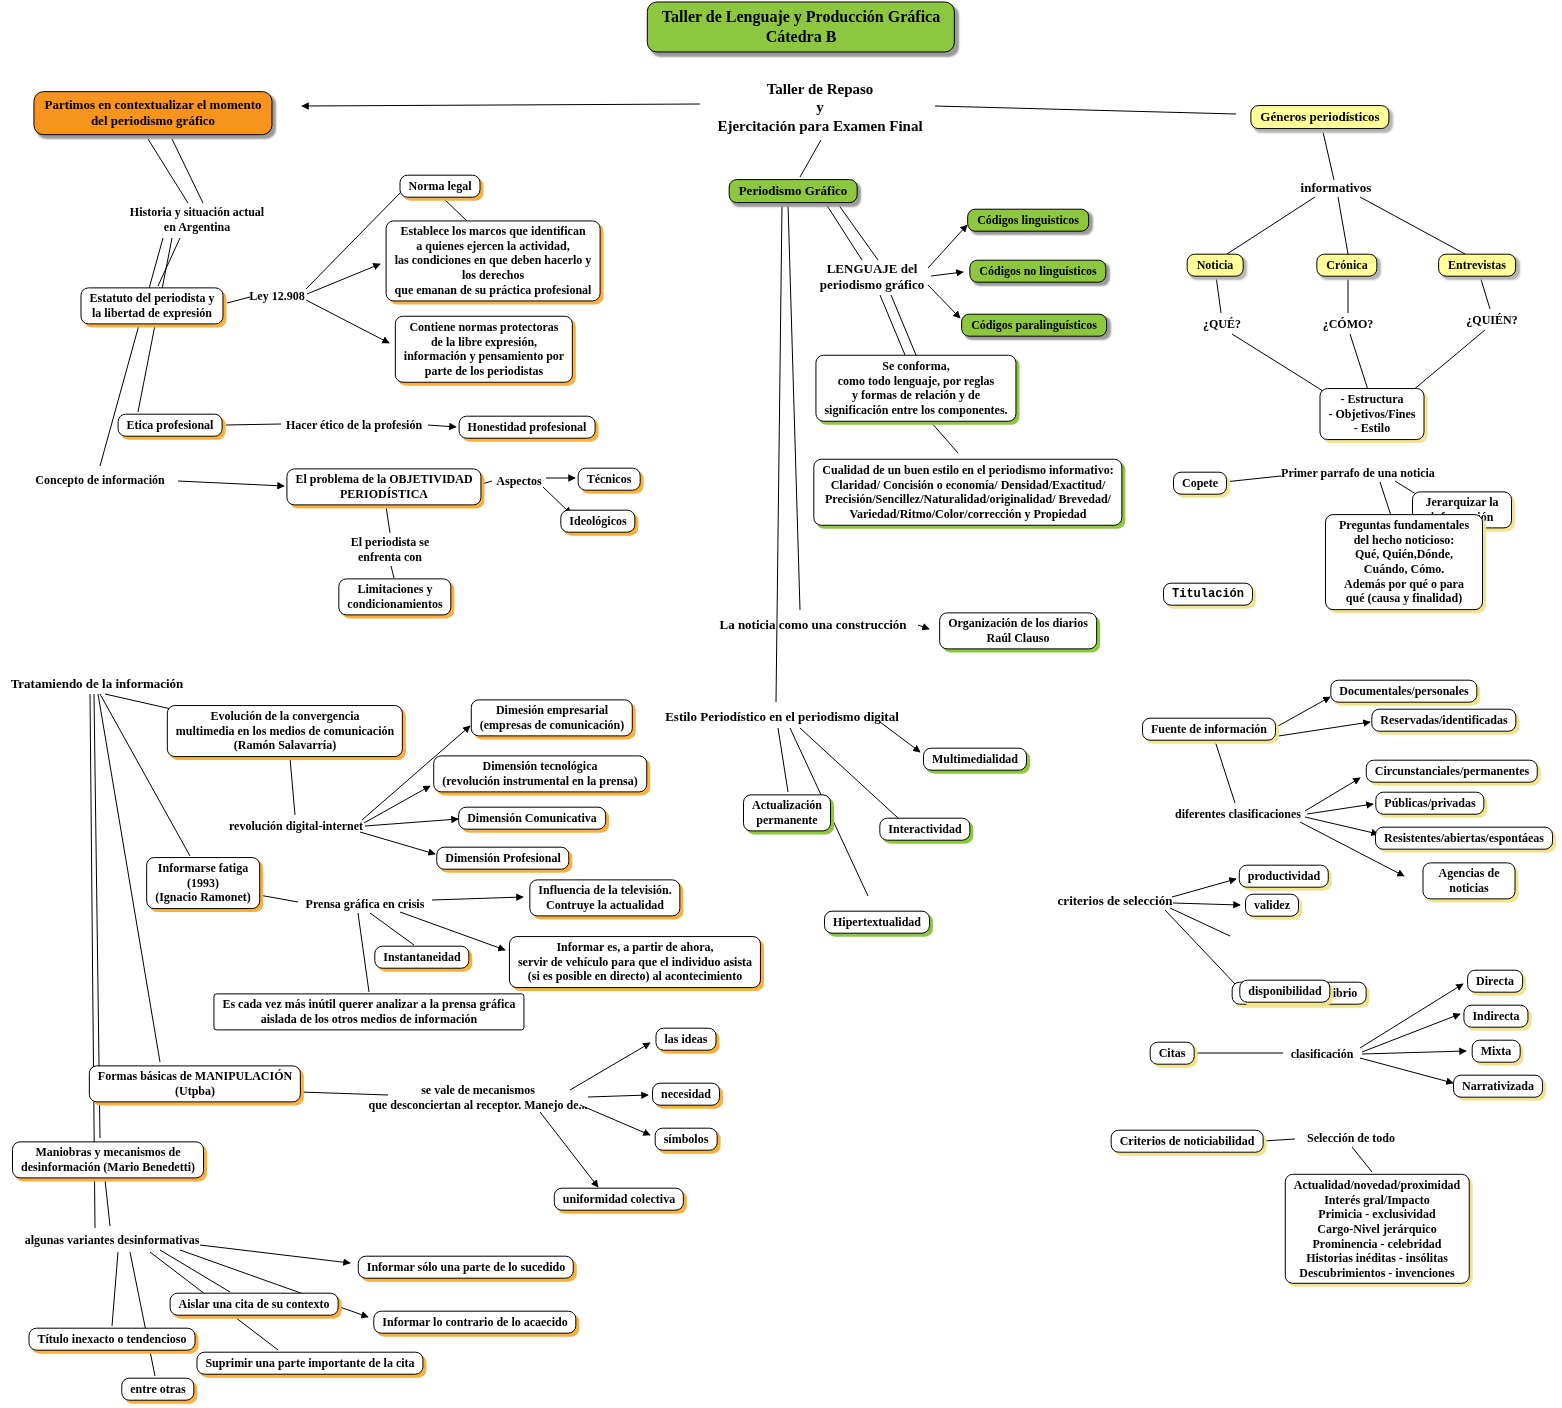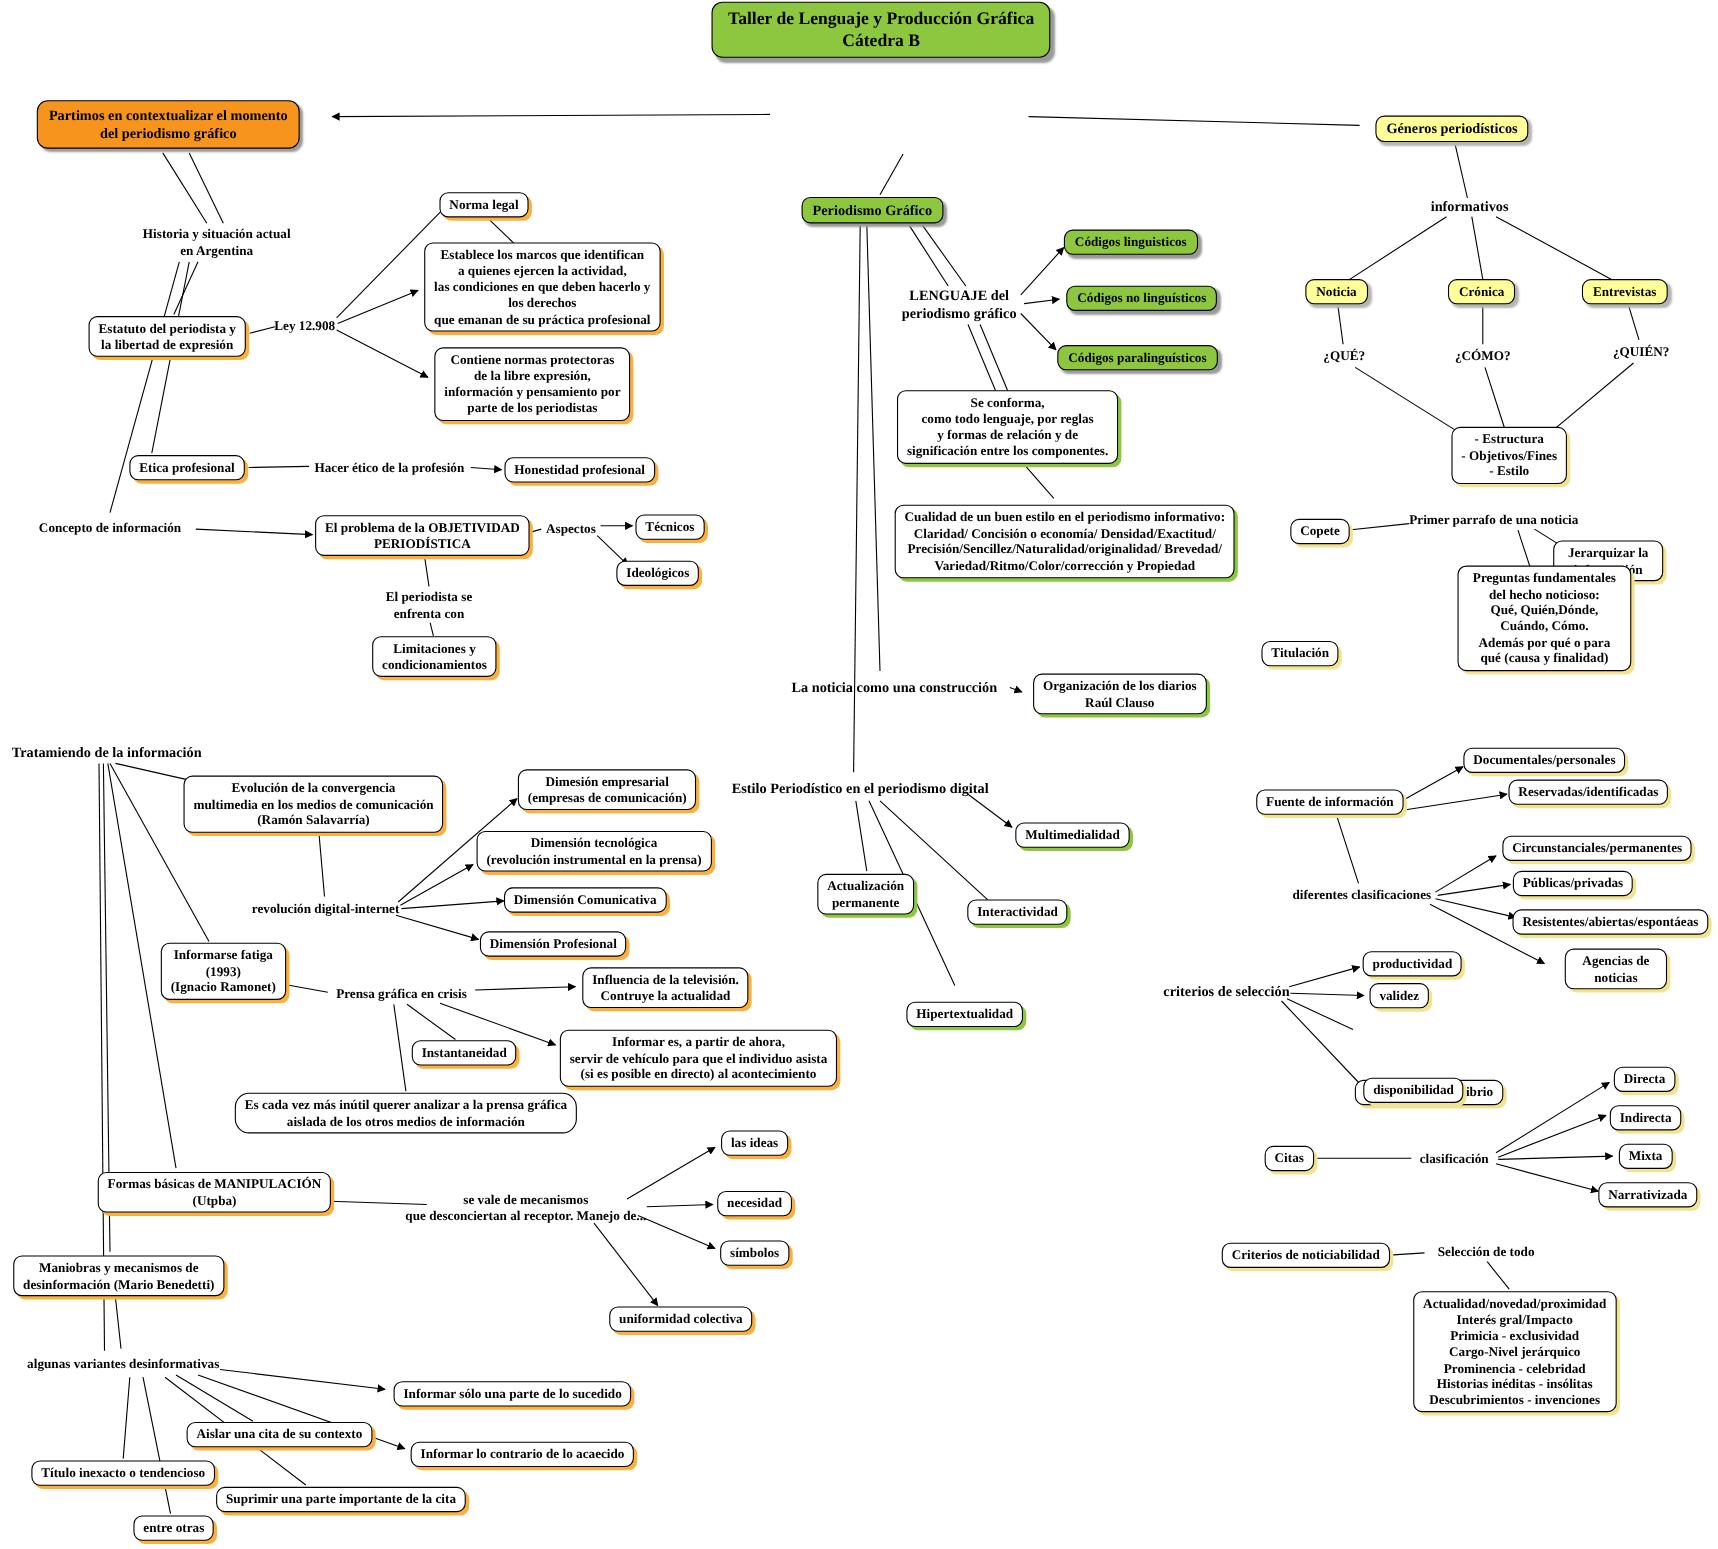--- a/index.html
+++ b/index.html
@@ -10,21 +10,21 @@
   .edge { stroke:#000; stroke-width:1; }
   .node {
     position:absolute; transform:translate(-50%,-50%);
     white-space:pre-line; text-align:center; font-weight:bold;
     font-size:12px; line-height:1.22; color:#000;
   }
   .box { background:#fff; border:1.4px solid #000; border-radius:8px; padding:3px 8px; }
   .boxO { box-shadow:3px 3px 0 #FBAF3F; }
   .boxG { box-shadow:3px 3px 0 #8DC63F; }
   .boxY { box-shadow:3px 3px 0 #F2E391; }
-  .boxP { box-shadow:none; border-radius:13px; border-width:1px; }
+  .boxP { box-shadow:none; border-radius:3px; border-width:1px; }
   .green  { background:#8DC63F; border:1.4px solid #000; border-radius:8px; padding:3px 9px; box-shadow:3px 3px 2px #9a9a9a; }
   .orange { background:#F7941D; border:1.4px solid #000; border-radius:10px; padding:5px 10px; box-shadow:3px 3px 2px #9a9a9a; font-size:13px; }
   .yellow { background:#FFFF99; border:1.4px solid #000; border-radius:8px; padding:3px 9px; box-shadow:3px 3px 2px #b5b5b5; }
   .yellowLg { font-size:13px; }
   .titleGreen { background:#8DC63F; border:1.5px solid #000; border-radius:10px; padding:5px 14px; box-shadow:4px 4px 2px #9a9a9a; font-size:16px; }
   .label { background:transparent; }
   .labelLg { font-size:15px; }
   .labelMd { font-size:13px; }
   .greenLg { font-size:13px; }
 </style>
@@ -128,20 +128,23 @@
       <line x1="1197" y1="1053" x2="1283" y2="1053" class="edge"></line>
       <line x1="1360" y1="1048" x2="1463" y2="984" class="edge" marker-end="url(#arrow)"></line>
       <line x1="1362" y1="1052" x2="1460" y2="1014" class="edge" marker-end="url(#arrow)"></line>
       <line x1="1362" y1="1054" x2="1466" y2="1051" class="edge" marker-end="url(#arrow)"></line>
       <line x1="1360" y1="1058" x2="1453" y2="1083" class="edge" marker-end="url(#arrow)"></line>
       <line x1="1263" y1="1141" x2="1295" y2="1139" class="edge"></line>
       <line x1="1352" y1="1147" x2="1372" y2="1172" class="edge"></line>
     </svg>
 <div class="node titleGreen" style="left: 801px; top: 27px;">Taller de Lenguaje y Producción Gráfica
 Cátedra B</div>
+    <div class="node label labelLg" style="left: 820px; top: 107px;">Taller de Repaso
+y
+Ejercitación para Examen Final</div>
     <div class="node orange" style="left: 153px; top: 113px;">Partimos en contextualizar el momento
 del periodismo gráfico</div>
     <div class="node yellow yellowLg" style="left: 1320px; top: 117px;">Géneros periodísticos</div>
     <div class="node green greenLg" style="left: 793px; top: 191px;">Periodismo Gráfico</div>
     <div class="node label" style="left: 197px; top: 220px;">Historia y situación actual
 en Argentina</div>
     <div class="node box boxO" style="left: 440px; top: 186px;">Norma legal</div>
     <div class="node box boxO" style="left: 493px; top: 261px;">Establece los marcos que identifican
 a quienes ejercen la actividad,
 las condiciones en que deben hacerlo y
@@ -192,21 +195,21 @@
     <div class="node label" style="left: 1492px; top: 320px;">¿QUIÉN?</div>
     <div class="node box boxY" style="left: 1372px; top: 414px;">- Estructura
 - Objetivos/Fines
 - Estilo</div>
     <div class="node box boxY" style="left: 1200px; top: 483px;">Copete</div>
     <div class="node label" style="left: 1358px; top: 473px;">Primer parrafo de una noticia</div>
     <div class="node box boxY" style="left: 1462px; top: 510px;">Jerarquizar la información</div>
     <div class="node box boxY" style="left: 1404px; top: 562px;">Preguntas fundamentales del hecho noticioso:
 Qué, Quién,Dónde, Cuándo, Cómo.
 Además por qué o para qué (causa y finalidad)</div>
-    <div class="node box boxY" style="left: 1182px; top: 594px;">Titulación</div>
+    <div class="node box boxY" style="left: 1208px; top: 594px; font-family: Liberation Mono, monospace;">Titulación</div>
     <div class="node label labelMd" style="left: 97px; top: 684px;">Tratamiendo de la información</div>
     <div class="node box boxO" style="left: 285px; top: 731px;">Evolución de la convergencia
 multimedia en los medios de comunicación
 (Ramón Salavarría)</div>
     <div class="node box boxO" style="left: 552px; top: 718px;">Dimesión empresarial
 (empresas de comunicación)</div>
     <div class="node box boxO" style="left: 540px; top: 774px;">Dimensión tecnológica
 (revolución instrumental en la prensa)</div>
     <div class="node label" style="left: 296px; top: 826px;">revolución digital-internet</div>
     <div class="node box boxO" style="left: 532px; top: 818px;">Dimensión Comunicativa</div>

